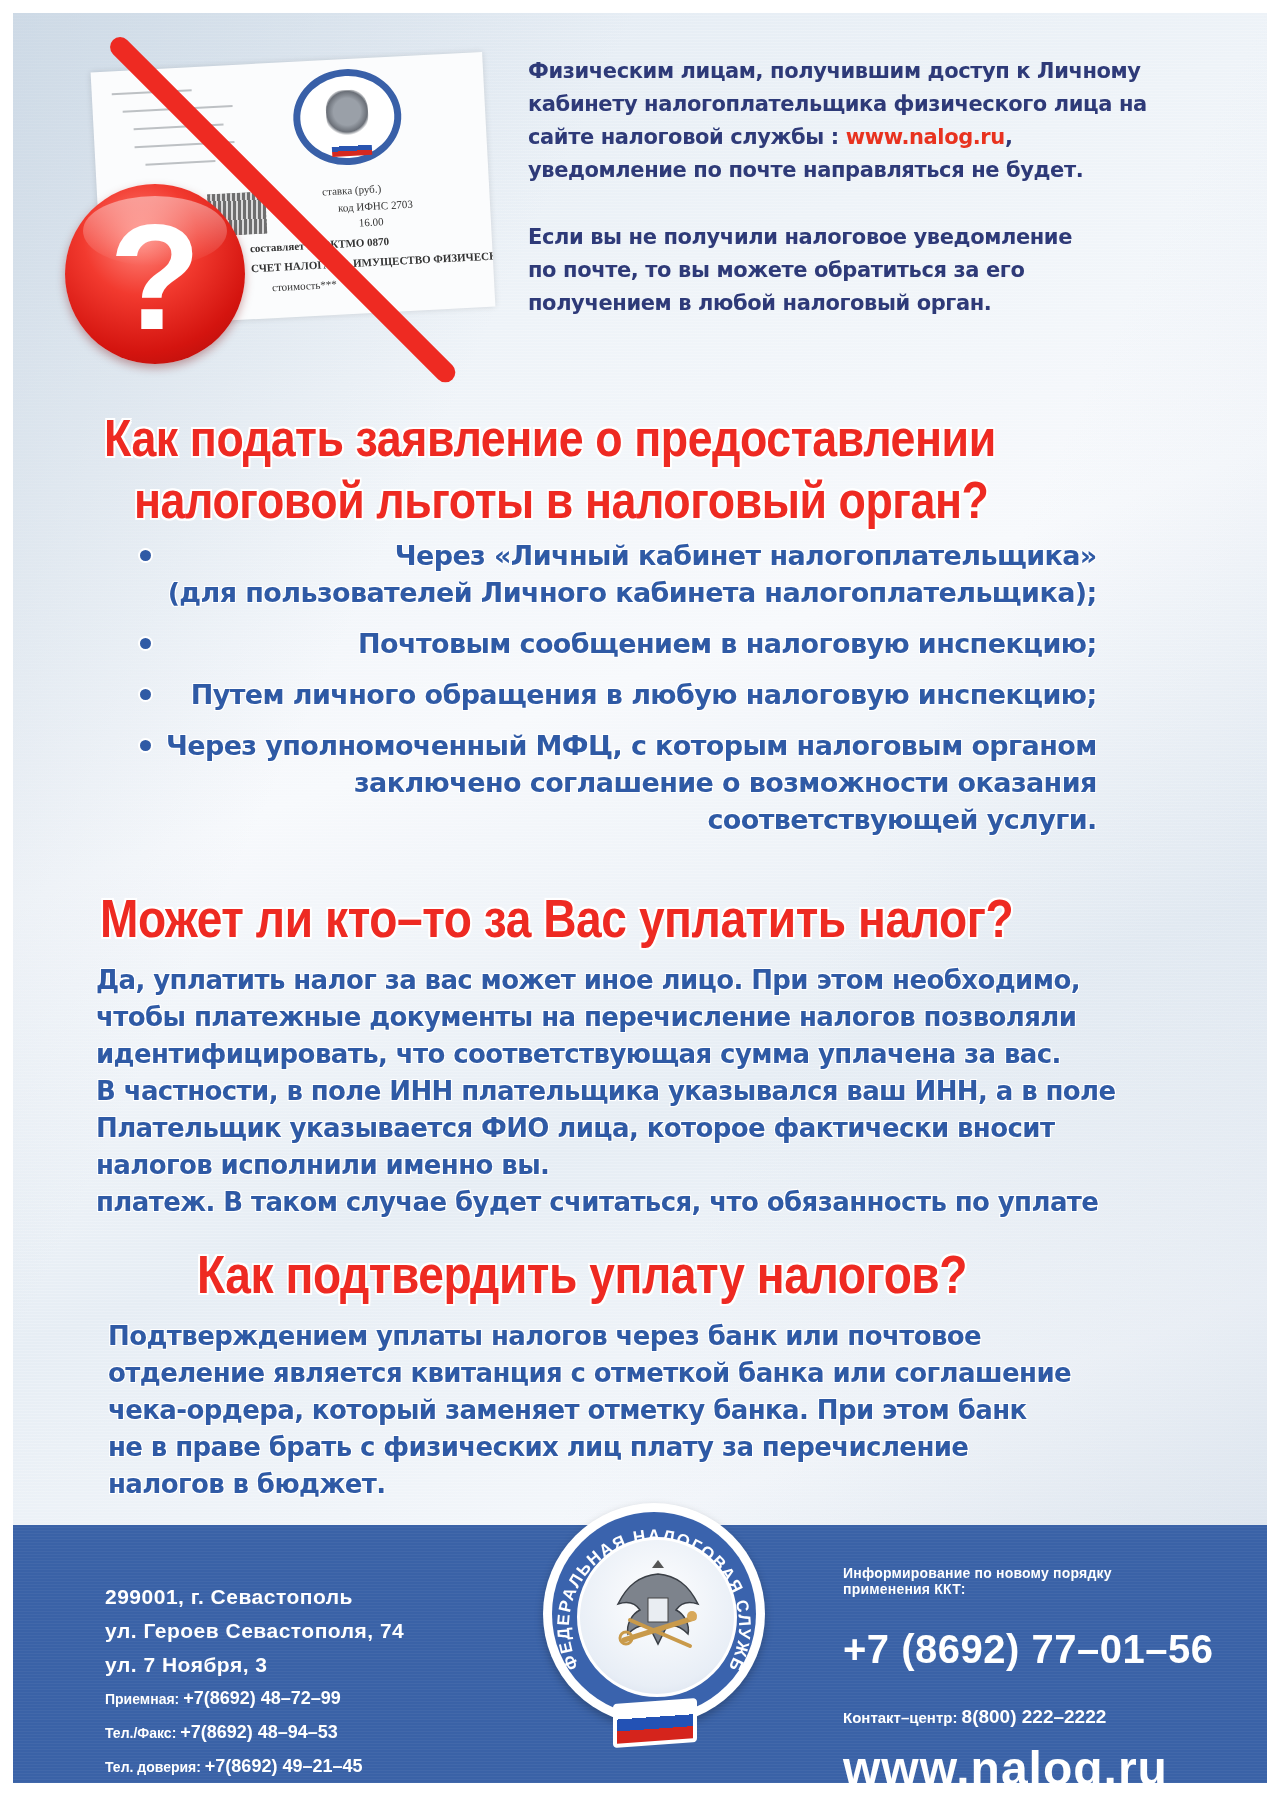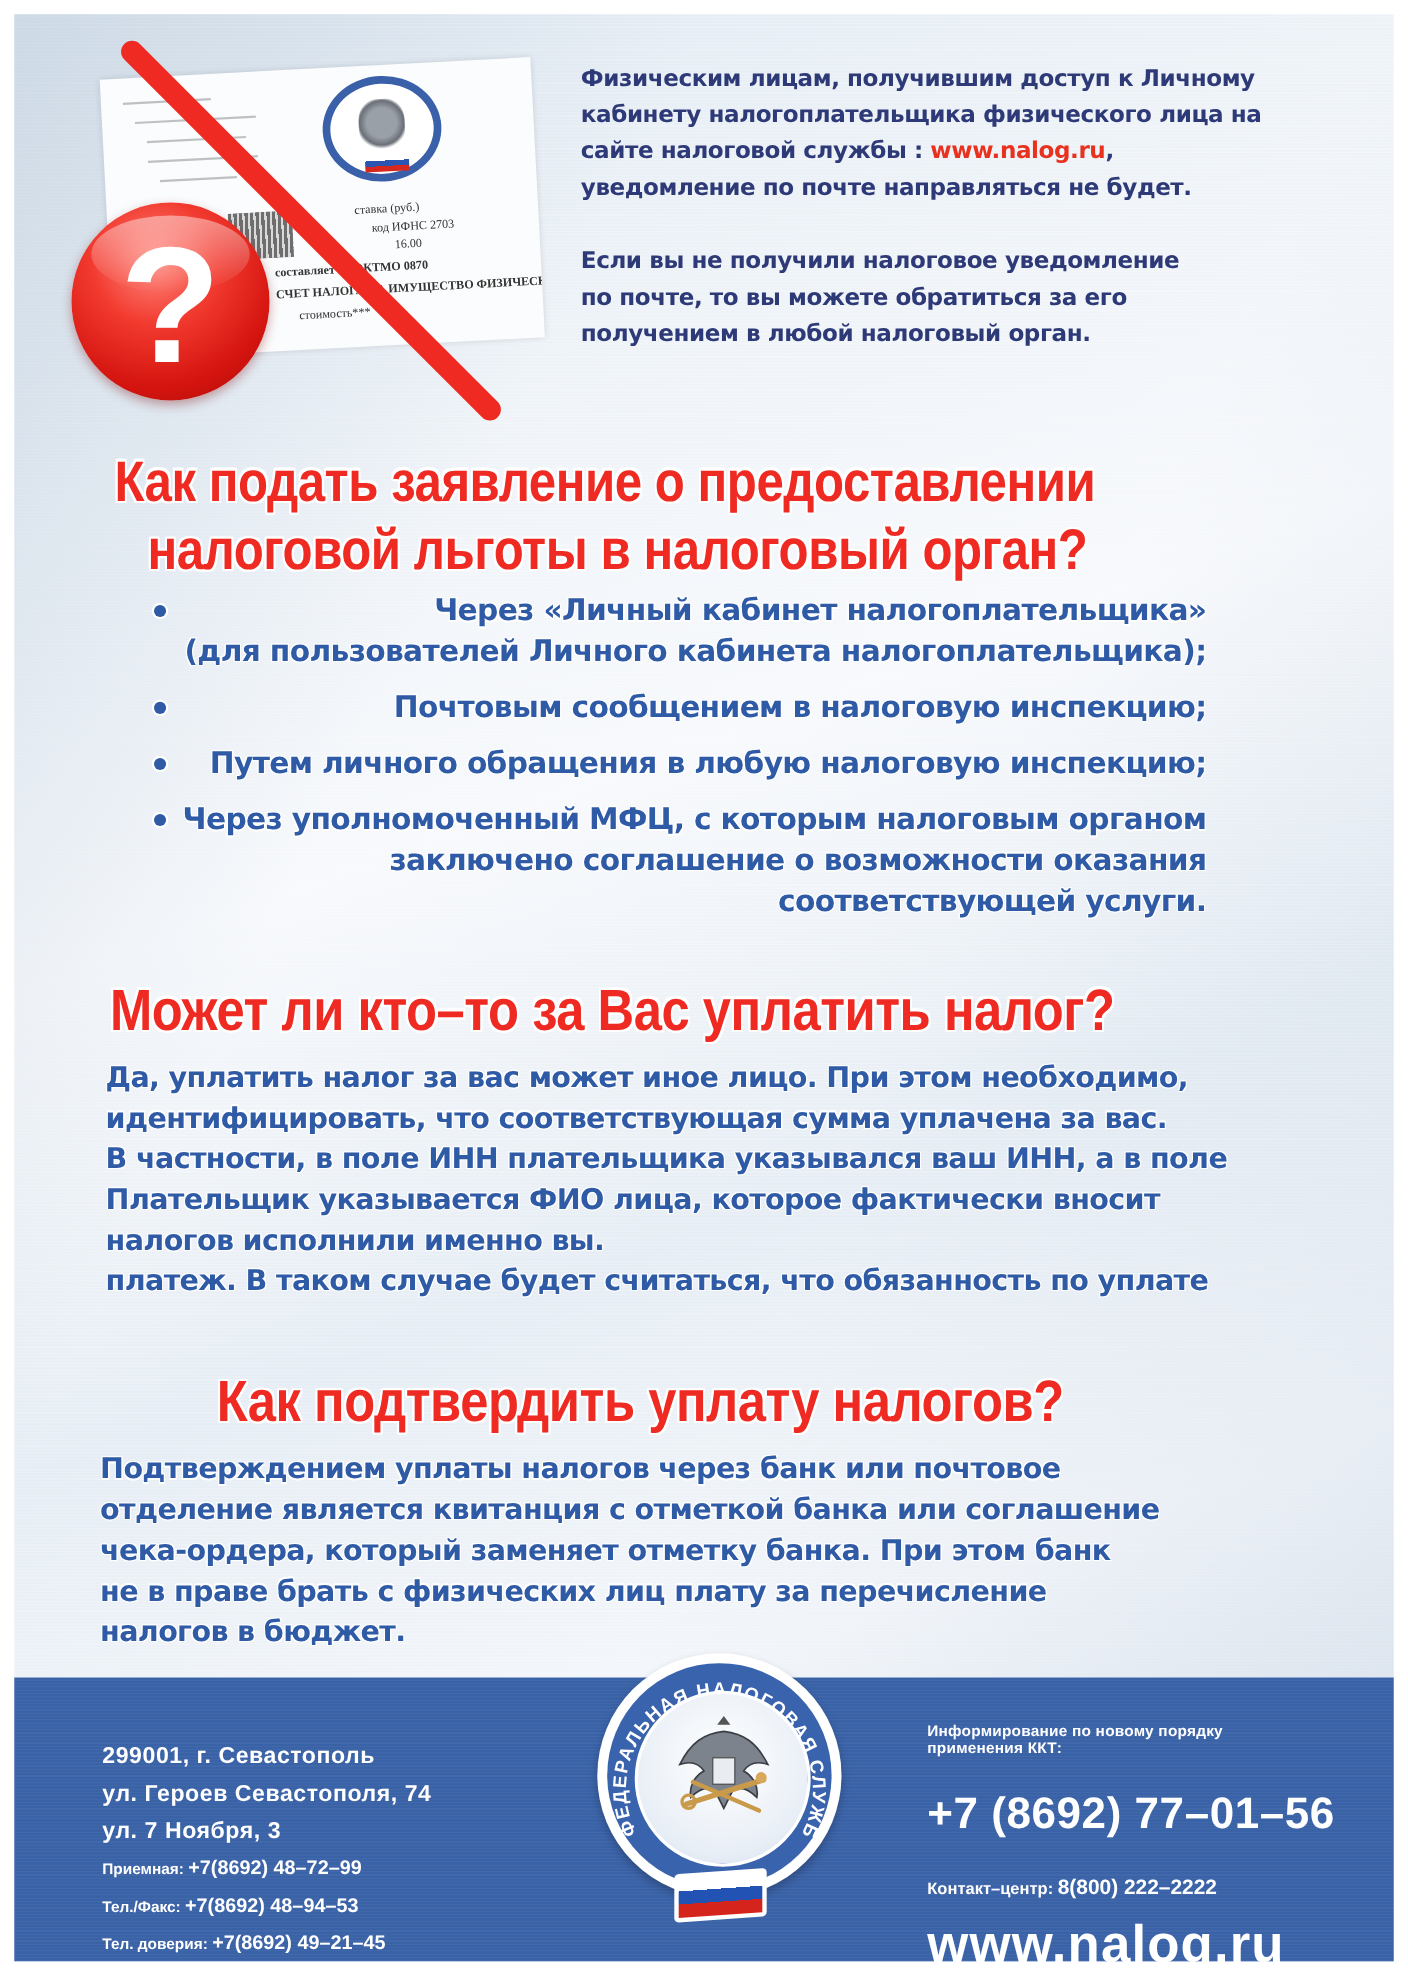--- a/index.html
+++ b/index.html
@@ -99,21 +99,21 @@
   .bullets li .line { display: block; }
 
   
   .footer {
     position: absolute; left: 13px; top: 1525px; width: 1254px; height: 258px;
     background:
       repeating-linear-gradient(0deg, rgba(255,255,255,0.04) 0 1px, rgba(0,0,0,0) 1px 3px),
       #3a62a7;
   }
   .addr {
-    position: absolute; left: 80px; top: 55px; color: #ffffff; font-family: "Liberation Sans", sans-serif; font-weight: 700;
+    position: absolute; left: 92px; top: 55px; color: #ffffff; font-family: "Liberation Sans", sans-serif; font-weight: 700;
   }
   .addr .big { font-size: 21px; line-height: 34px; letter-spacing: 0.5px; white-space: nowrap; }
   .addr .small { font-size: 18px; line-height: 33px; white-space: nowrap; }
   .addr .small .lbl { font-size: 14px; }
   .fns-badge {
     position: absolute; left: 522px; top: -22px; width: 240px; height: 250px;
   }
   .fns-ring {
     position: absolute; left: 8px; top: 0; width: 222px; height: 222px; border-radius: 50%;
     background: #ffffff; box-shadow: 0 4px 8px rgba(0,0,0,0.25);
@@ -222,29 +222,30 @@
       <span class="line">Через уполномоченный МФЦ, с которым налоговым органом</span>
       <span class="line">заключено соглашение о возможности оказания</span>
       <span class="line">соответствующей услуги.</span>
     </li>
   </ul>
 </div>
 
 <div class="h-red" style="left:100px;top:888px;font-size:53px;line-height:62px;transform:scaleX(0.87);">Может ли кто–то за Вас уплатить налог?</div>
 <div class="body-blue" style="left:96px;top:962px;font-size:26px;line-height:37px;">
   <div>Да, уплатить налог за вас может иное лицо. При этом необходимо,</div>
+  <div>чтобы платежные документы на перечисление налогов позволяли</div>
   <div>идентифицировать, что соответствующая сумма уплачена за вас.</div>
   <div>В частности, в поле ИНН плательщика указывался ваш ИНН, а в поле</div>
   <div>Плательщик указывается ФИО лица, которое фактически вносит</div>
   <div>налогов исполнили именно вы.</div>
   <div>платеж. В таком случае будет считаться, что обязанность по уплате</div>
 </div>
 
 <div class="h-red" style="left:197px;top:1244px;font-size:53px;line-height:62px;transform:scaleX(0.87);">Как подтвердить уплату налогов?</div>
-<div class="body-blue" style="left:91px;top:1318px;font-size:26px;line-height:37px;">
+<div class="body-blue" style="left:108px;top:1318px;font-size:26px;line-height:37px;">
   <div>Подтверждением уплаты налогов через банк или почтовое</div>
   <div>отделение является квитанция с отметкой банка или соглашение</div>
   <div>чека-ордера, который заменяет отметку банка. При этом банк</div>
   <div>не в праве брать с физических лиц плату за перечисление</div>
   <div>налогов в бюджет.</div>
 </div>
 
 <div class="footer">
   <div class="addr">
     <div class="big">299001, г. Севастополь</div>

